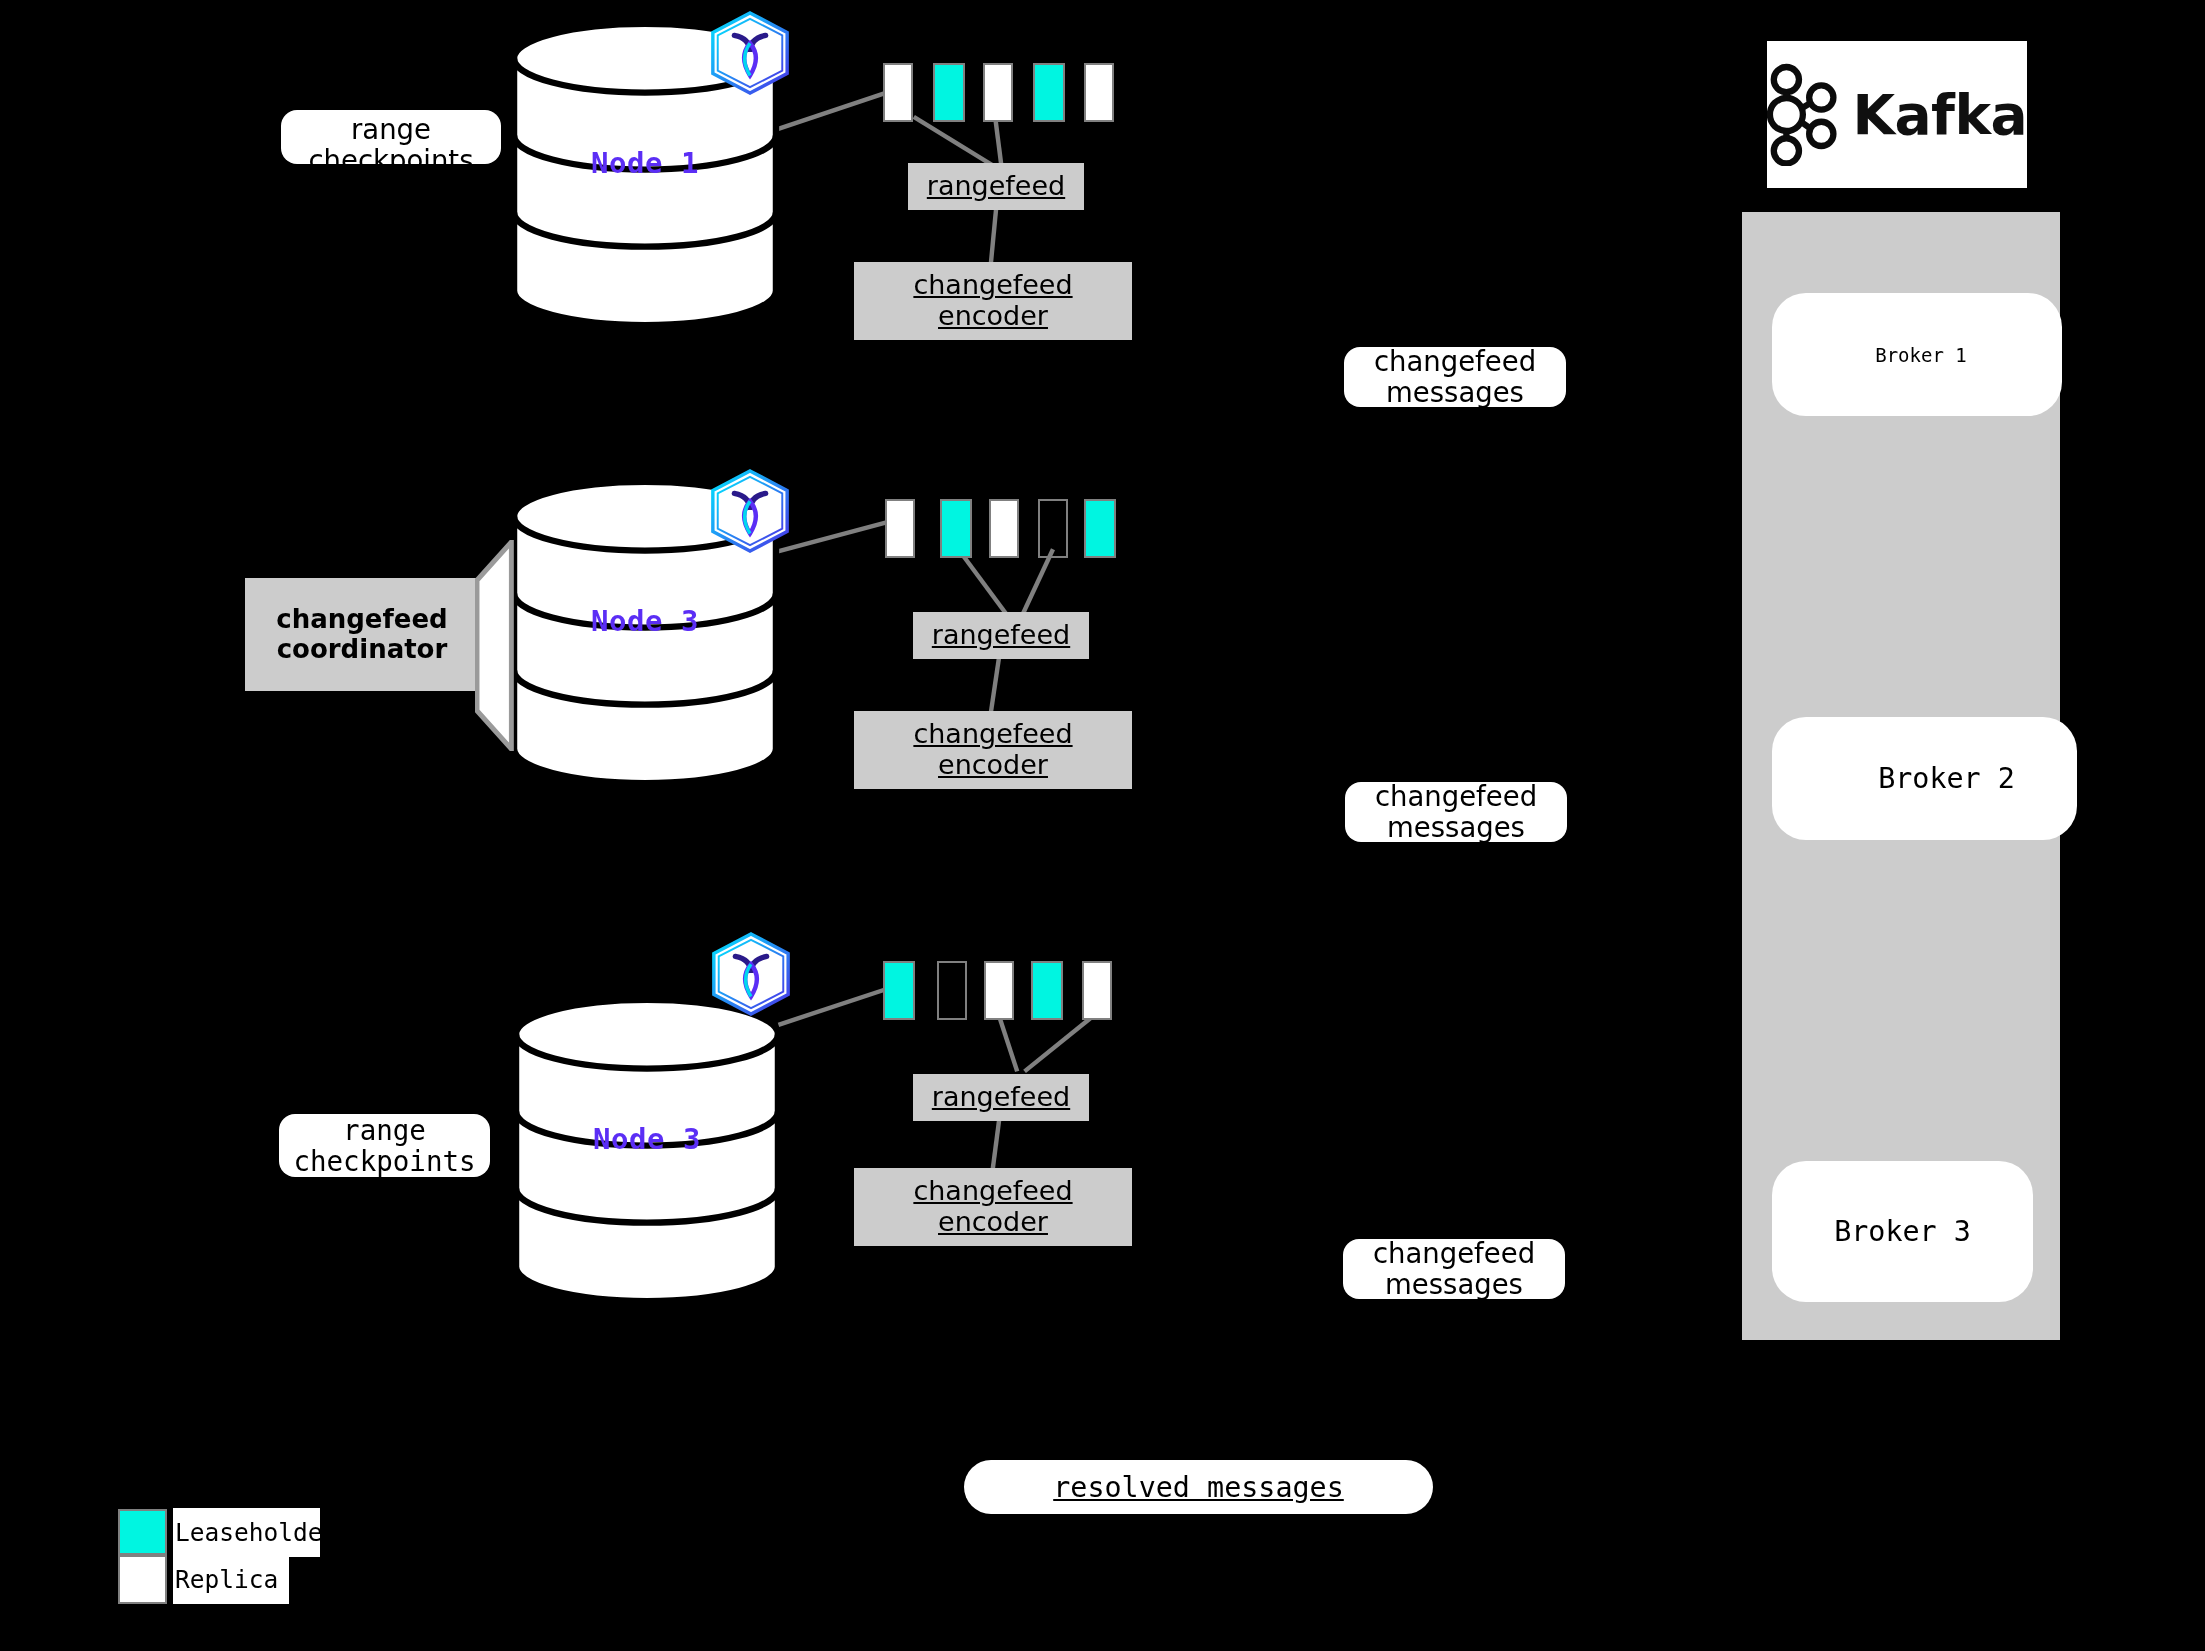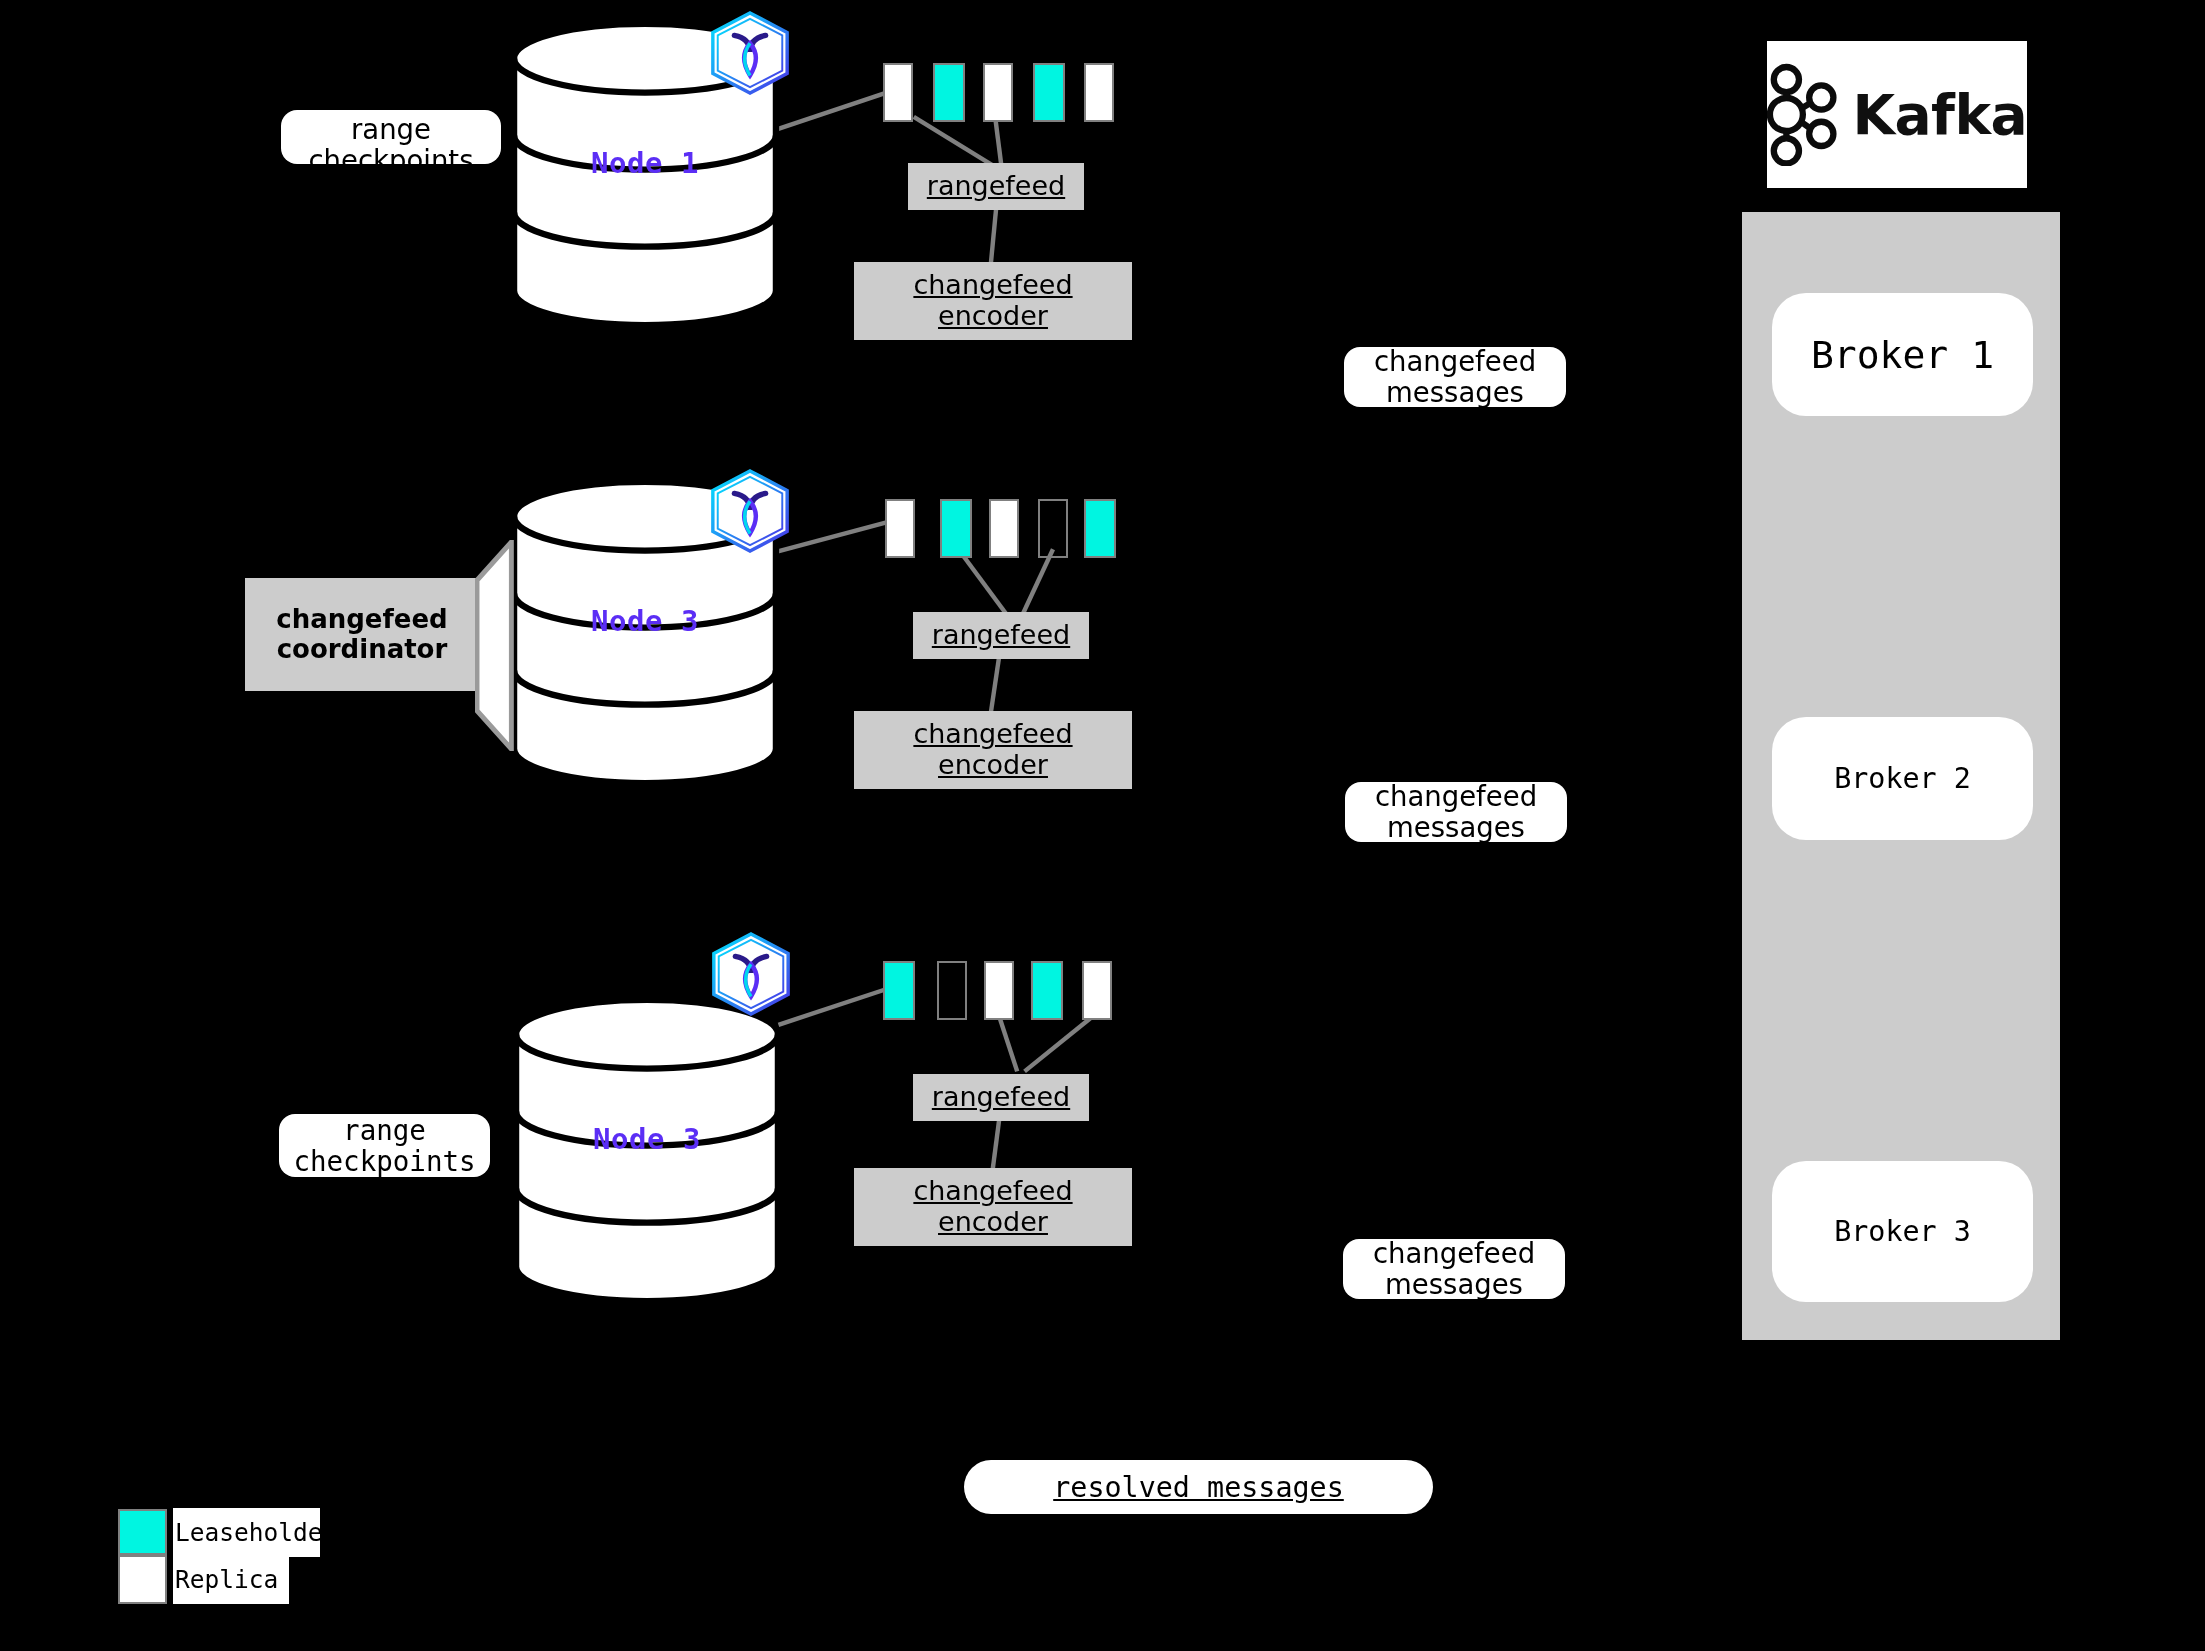--- a/index.html
+++ b/index.html
@@ -279,22 +279,22 @@
       <line x1="40" y1="139" x2="40" y2="154"></line>
       <line x1="70" y1="93" x2="90" y2="81"></line>
       <line x1="70" y1="120" x2="90" y2="134"></line>
     </g>
   </svg>
   <span class="kafka-word" style="font-size:55px;">Kafka</span>
 </div>
 
 <div class="kpanel abs" style="left:1742px;top:212px;width:318px;height:1128px;"></div>
 
-<div class="broker abs" style="left:1772px;top:293px;width:261px;height:123px;font-size:38px;">Broker 1</div>
-<div class="broker abs" style="left:1772px;top:717px;width:261px;height:123px;font-size:28.4px;">Broker 2</div>
+<div class="broker abs" style="left:1772px;top:293px;width:282px;height:123px;font-size:19px;padding-left:8px;">Broker 1</div>
+<div class="broker abs" style="left:1772px;top:717px;width:261px;height:123px;font-size:28.4px;padding-left:44px;">Broker 2</div>
 <div class="broker abs" style="left:1772px;top:1161px;width:261px;height:141px;font-size:28.4px;">Broker 3</div>
 
 <div class="pill abs" style="left:964px;top:1460px;width:469px;height:54px;font-size:28.4px;">resolved messages</div>
 
 <div class="abs" style="left:118px;top:1509px;width:304px;height:118px;">
 
   <div class="legend-swatch abs" style="left:0px;top:0px;width:49px;height:46px;background:#00f5e1;"></div>
   <div class="legend-label abs" style="left:55px;top:-1px;width:145px;height:49px;font-size:24.5px;">Leaseholder</div>
 
   <div class="legend-swatch abs" style="left:0px;top:46px;width:49px;height:49px;background:#ffffff;"></div>

